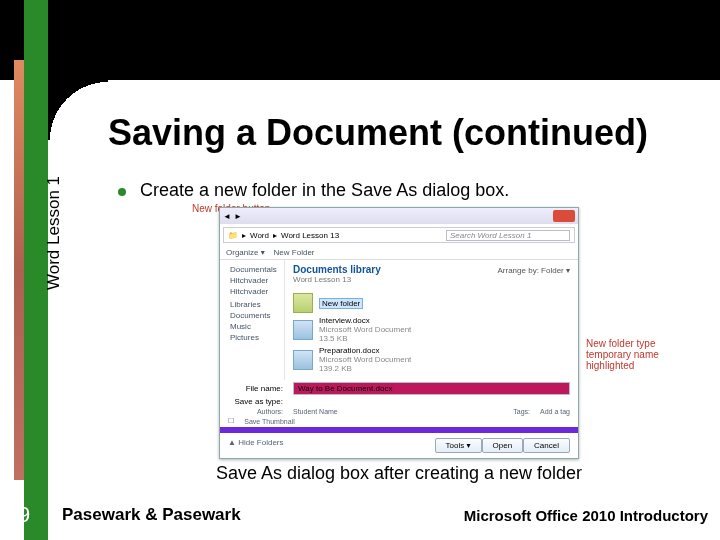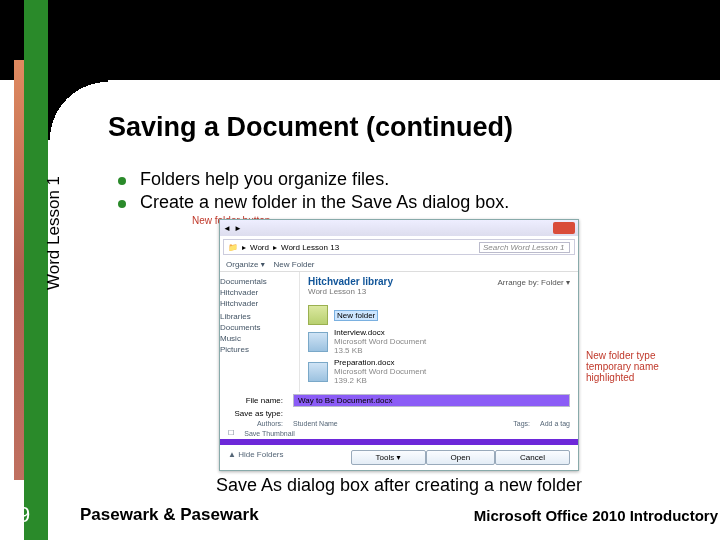--- a/index.html
+++ b/index.html
@@ -4,80 +4,76 @@
 <style>
   * { margin:0; padding:0; box-sizing:border-box; }
   body { width:720px; height:540px; font-family:Arial,Helvetica,sans-serif; background:#fff; }
   .top-black { background:#000; height:80px; position:relative; }
   .left-stripe { position:absolute; top:0; left:24px; width:24px; height:540px; background:#2a8a2a; z-index:2; }
   .left-stripe::before { content:""; position:absolute; left:-10px; top:60px; width:10px; height:420px;
     background:linear-gradient(#e08a60,#b06050,#c07060); }
   .corner-cut { position:absolute; top:80px; left:48px; width:60px; height:60px;
     background:radial-gradient(circle at 60px 60px,transparent 58px,#000 58px); z-index:3;}
   .main { position:absolute; top:80px; left:48px; right:0; bottom:50px; padding:32px 30px 0 60px; }
-  h1.title { font-size:27px; font-weight:bold; color:#000; margin-bottom:26px; }
+  h1.title { font-size:36px; font-weight:bold; color:#000; margin-bottom:26px; }
   ul.bullets { list-style:none; margin-left:10px; }
   ul.bullets li { font-size:18px; margin-bottom:2px; display:flex; align-items:flex-start; }
   ul.bullets li .dot { width:8px; height:8px; background:#2a8a2a; border-radius:50%; margin-top:8px; margin-right:14px; flex-shrink:0; }
   .sidebar-label { position:absolute; left:-4px; top:210px; transform:rotate(-90deg); transform-origin:left top;
     font-size:17px; color:#000; white-space:nowrap; z-index:5; }
   .figure-wrap { text-align:center; margin-top:6px; position:relative; }
   .caption { font-size:18px; margin-top:4px; }
   .footer { position:absolute; bottom:0; left:0; right:0; height:50px; display:flex; align-items:center; }
   .pagenum { width:48px; text-align:center; color:#fff; font-size:22px; z-index:4; position:relative;}
-  .foot-left { flex:1; font-weight:bold; font-size:17px; padding-left:32px; }
-  .foot-right { font-weight:bold; font-size:15px; padding-right:2px; }
+  .foot-left { flex:1; font-weight:bold; font-size:17px; padding-left:14px; }
+  .foot-right { font-weight:bold; font-size:15px; padding-right:12px; }
 
   
   .dlg { display:inline-block; width:360px; border:1px solid #8aa; background:#fff; font-size:8px; text-align:left;
     box-shadow:0 1px 3px rgba(0,0,0,.3); position:relative; }
   .dlg .bar { height:16px; background:linear-gradient(#eef,#dde); display:flex; align-items:center; padding:0 3px; gap:3px;}
   .dlg .nav { height:16px; border:1px solid #ccd; margin:3px; display:flex; align-items:center; padding:0 4px; gap:4px; }
   .dlg .close { margin-left:auto; width:22px; height:12px; background:#d94c3a; border-radius:2px; }
-  .dlg .search { margin-left:auto; border:1px solid #bbc; padding:0 3px; font-style:italic; color:#888; width:91px;}
+  .dlg .search { margin-left:auto; border:1px solid #bbc; padding:0 3px; font-style:italic; color:#888; width:124px;}
   .dlg .toolbar { padding:2px 6px; color:#456; border-bottom:1px solid #ddd;}
   .dlg .body { display:flex; }
-  .dlg .side { width:80px; padding:4px 0; border-right:1px solid #e5e5e5; color:#456; }
+  .dlg .side { width:65px; padding:4px 10px; border-right:1px solid #e5e5e5; color:#456; }
   .dlg .side div { padding:1px 0;}
   .dlg .list { flex:1; padding:4px 8px;}
   .dlg .hdr { font-size:10px; color:#159; font-weight:bold;}
   .dlg .sub { color:#777; margin-bottom:6px;}
   .dlg .item { display:flex; align-items:center; gap:6px; margin:3px 0;}
   .dlg .ficon { width:20px; height:20px; background:linear-gradient(#dbe8a0,#b8d070); border:1px solid #9ab050;}
   .dlg .dicon { width:20px; height:20px; background:linear-gradient(#cfe3f5,#9cc2e0); border:1px solid #7aa8c8;}
   .dlg .highlight { background:#cde6ff; border:1px solid #7ab0e0; padding:0 2px; display:inline-block;}
   .dlg .meta { color:#888;}
   .dlg .field { display:flex; align-items:center; gap:10px; margin:2px 8px;}
   .dlg .field label{ width:55px; text-align:right;}
-  .dlg .field .inp { flex:1; border:1px solid #bbc; padding:1px 4px; background:#8b5cf6;}
+  .dlg .field .inp { flex:1; border:1px solid #bbc; padding:1px 4px; background:#be185d;}
   .dlg .btnrow { display:flex; justify-content:flex-end; gap:0; padding:5px 8px; border-top:6px solid #6d28d9;}
-  .dlg .btn { border:1px solid #9ab; background:linear-gradient(#fafcff,#e4edf6); padding:2px 24px; border-radius:2px; }
+  .dlg .btn { border:1px solid #9ab; background:linear-gradient(#fafcff,#e4edf6); padding:2px 10px; border-radius:2px; }
   .annot { position:absolute; font-size:10px; color:#c0392b; text-align:left; line-height:1.1;}
   .annot .u { text-decoration-color:#c0392b; }
   .newfolder-label { top:-4px; left:84px; }
   .newfolder-label::before{ content:""; position:absolute; left:28px; top:12px; width:1px; height:16px; background:#c0392b;}
   .newfolder-anno { right:-100px; top:130px; width:92px;}
   .arrangeby { margin-left:auto; color:#555;}
 </style>
 </head>
 <body>
 
 <div class="top-black"></div>
 <div class="left-stripe"></div>
 <div class="corner-cut"></div>
 
 <div class="main">
   <div class="sidebar-label">Word  Lesson 1</div>
   <h1 class="title">Saving a Document (continued)</h1>
 
   <ul class="bullets">
-    <li>
-        <span class="dot"></span>
-        <span>Folders help you organize files.</span>
-      </li>
     <li>
         <span class="dot"></span>
         <span>Create a new folder in the Save As dialog box.</span>
       </li>
   </ul>
 
   <div class="figure-wrap">
     <div class="annot newfolder-label">New folder button</div>
 
     <div class="dlg">
@@ -104,21 +100,21 @@
           <div>Hitchvader</div>
           <div></div>
           <div>Libraries</div>
           <div>Documents</div>
           <div>Music</div>
           <div>Pictures</div>
         </div>
         <div class="list">
           <div style="display:flex;align-items:baseline;">
             <div>
-              <div class="hdr">Hitchvader library</div>
+              <div class="hdr">Documents library</div>
               <div class="sub">Word Lesson 13</div>
             </div>
             <div class="arrangeby">Arrange by:  Folder ▾</div>
           </div>
 
           <div class="item">
             <div class="ficon"></div>
             <span class="highlight">New folder</span>
           </div>
           <div class="item">

